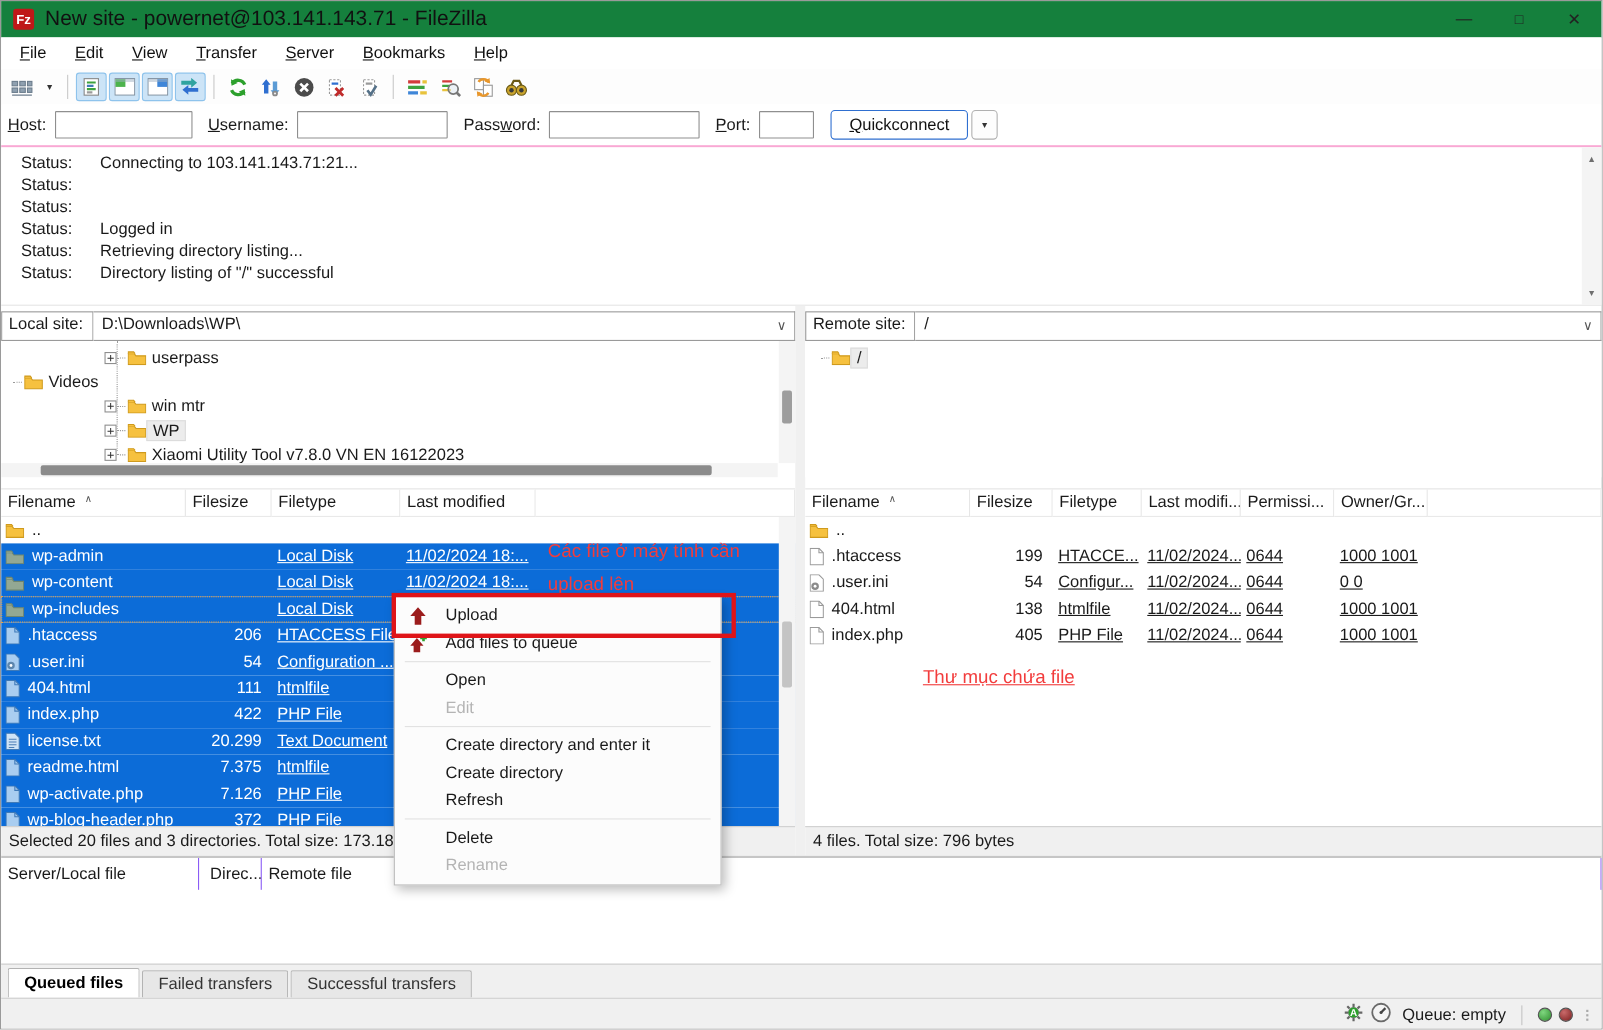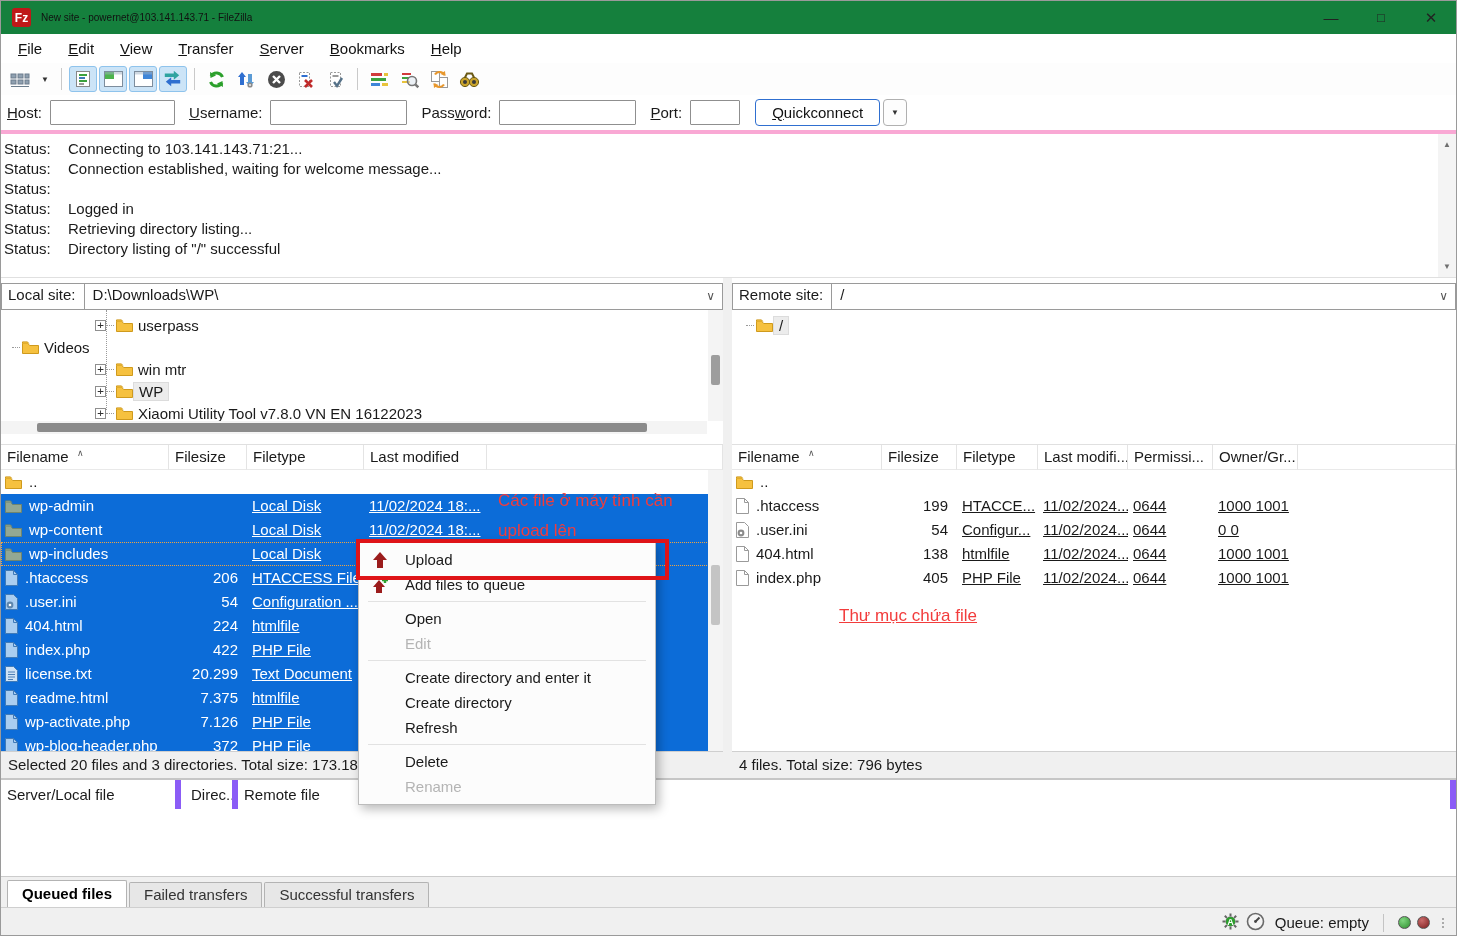--- a/index.html
+++ b/index.html
@@ -5,43 +5,43 @@
   * { margin:0; padding:0; box-sizing:border-box; }
   html,body { background:#d8d8d8; }
   .win {
     position:relative; width:1457px; height:936px; background:#fff;
     font-family:"Liberation Sans","DejaVu Sans",sans-serif; font-size:15px; color:#1a1a1a;
     border:1px solid #9a9a9a; overflow:hidden;
   }
   
   .titlebar { position:absolute; top:0; left:0; right:0; height:33px; background:#15803d; display:flex; align-items:center; }
   .app-icon { width:19px; height:19px; margin:0 10px 0 11px; background:#bf1818; border-radius:3px; color:#fff; font-weight:bold; font-size:12px; display:flex; align-items:center; justify-content:center; }
-  .title-text { font-size:10px; color:#111; }
+  .title-text { font-size:19px; color:#111; }
   .win-controls { margin-left:auto; display:flex; height:33px; }
   .win-btn { width:50px; height:33px; display:flex; align-items:center; justify-content:center; font-size:15px; color:#222; font-weight:300; }
   
   .menubar { position:absolute; top:33px; left:0; right:0; height:29px; background:#fff; display:flex; align-items:center; padding-left:4px; }
   .menu-item { padding:3px 13px; color:#111; }
   
   .toolbar { position:absolute; top:62px; left:0; right:0; height:32px; background:#fdfdfd; display:flex; align-items:center; padding-left:4px; }
   .tb-btn { width:28px; height:26px; display:flex; align-items:center; justify-content:center; border:1px solid transparent; border-radius:3px; margin:0 1px; background:transparent; }
   .tb-btn.active { background:#cce4f7; border-color:#8ec3ec; }
   .tb-btn.dd { width:18px; }
   .tb-sep { width:1px; height:22px; background:#c9c9c9; margin:0 6px; }
   
-  .quickbar { position:absolute; top:94px; left:0; right:0; height:39px; background:#fff; border-bottom:4px solid #f9a8d4; display:flex; align-items:center; }
+  .quickbar { position:absolute; top:94px; left:0; right:0; height:39px; background:#fff; border-bottom:2px solid #f9a8d4; display:flex; align-items:center; }
   .qc-label { margin-left:14px; margin-right:8px; }
   .qc-label:first-child { margin-left:6px; }
   .qc-input { height:25px; border:1px solid #8f8f8f; background:#fff; border-radius:1px; }
   .qc-btn { height:27px; margin-left:15px; padding:0 16px; border:1px solid #2f6fd0; border-radius:4px; background:#fff; font-size:15px; color:#111; }
   .qc-dd { height:27px; width:24px; margin-left:3px; border:1px solid #b0b0b0; border-radius:4px; background:#fdfdfd; display:flex; align-items:center; justify-content:center; font-size:8px; color:#333; }
   
   .log { position:absolute; top:133px; left:0; right:0; height:144px; background:#fff; border-bottom:1px solid #e0e0e0; padding-top:5px; }
   .log-row { height:20px; line-height:20px; display:flex; }
-  .log-label { width:67px; padding-left:3px; flex:none; }
+  .log-label { width:90px; padding-left:18px; flex:none; }
   .vsb { position:absolute; top:0; right:0; bottom:0; width:18px; background:#f4f4f4; }
   .vsb .arr { position:absolute; left:0; right:0; height:17px; display:flex; align-items:center; justify-content:center; font-size:8px; color:#6f6f6f; }
   .vsb .arr.up { top:2px; } .vsb .arr.dn { bottom:2px; }
   
   .main { position:absolute; top:277px; left:0; right:0; height:500px; background:#fff; }
   .pane { position:absolute; top:0; height:100%; }
   .pane.local { left:0; width:722px; }
   .pane.remote { left:731px; right:0; }
   .vsplit { position:absolute; top:0; left:722px; width:9px; height:100%; background:#f0f0f0; }
   .site-row { position:absolute; top:5px; left:0; right:0; height:27px; display:flex; }
@@ -73,21 +73,21 @@
   .frow.focused { outline:1px dotted #f2a33c; outline-offset:-1px; }
   .ncell { display:flex; align-items:center; gap:7px; padding-left:4px; white-space:nowrap; overflow:hidden; }
   .ncell svg { flex:none; }
   .scell { text-align:right; padding-right:9px; }
   .tcell,.mcell,.pcell,.ocell { padding-left:5px; white-space:nowrap; overflow:hidden;text-decoration:underline; }
   .list-vsb { position:absolute; top:25px; right:0; bottom:0; width:15px; background:#f4f4f4; }
   .list-vsb .thumb { position:absolute; left:3px; right:3px; background:#c4c4c4; border-radius:2px; }
   .pane-status { position:absolute; left:0; right:0; top:473px; height:27px; background:#f0f0f0; border-top:1px solid #cfcfcf; line-height:26px; padding-left:7px; white-space:nowrap; overflow:hidden; }
   
   .queue-head { position:absolute; top:777px; left:0; right:0; height:31px; background:#fff; border-top:2px solid #c6c6c6; display:flex; align-items:center; }
-  .qh-cell { height:100%; line-height:30px; border-right:6px solid #8b5cf6; white-space:nowrap; overflow:hidden; }
+  .qh-cell { height:100%; line-height:30px; border-right:1px solid #8b5cf6; white-space:nowrap; overflow:hidden; }
   .queue-body { position:absolute; top:808px; left:0; right:0; height:67px; background:#fff; }
   
   .tabsbar { position:absolute; top:875px; left:0; right:0; height:31px; background:#f0f0f0; border-top:1px solid #cccccc; display:flex; align-items:flex-end; padding-left:6px; }
   .tab { height:25px; line-height:23px; padding:0 14px; background:#e7e7e7; border:1px solid #b3b3b3; border-bottom:none; margin-right:2px; border-radius:2px 2px 0 0; color:#333; }
   .tab.active { background:#fff; font-weight:bold; color:#000; height:27px; line-height:26px; }
   
   .statusbar { position:absolute; top:906px; left:0; right:0; height:30px; background:#f0f0f0; border-top:1px solid #cfcfcf; display:flex; align-items:center; }
   .sb-right { margin-left:auto; display:flex; align-items:center; gap:6px; padding-right:12px; }
   .sb-sep { width:1px; height:18px; background:#c4c4c4; margin:0 8px; }
   .led { width:13px; height:13px; border-radius:50%; border:1px solid #555; }
@@ -282,21 +282,20 @@
     </div>
 
   <div class="log" id="log">
 
   <div class="log-row">
         <span class="log-label">Status:</span>
         <span>Connecting to 103.141.143.71:21...</span>
       </div>
       <div class="log-row">
         <span class="log-label">Status:</span>
-        <span>Connection established, waiting for welcome message...</span>
       </div>
       <div class="log-row">
         <span class="log-label">Status:</span>
       </div>
       <div class="log-row">
         <span class="log-label">Status:</span>
         <span>Logged in</span>
       </div>
       <div class="log-row">
         <span class="log-label">Status:</span>
@@ -487,21 +486,21 @@
           <div class="frow lg sel">
             <div class="ncell">
               <span style="display: flex;">
                 <svg width="13" height="16" viewBox="0 0 13 16">
                   <path d="M.5 .5 h8 l4 4 v11 h-12 z" fill="#a9cdf0" stroke="#3f7ab8"></path>
                   <path d="M8.5 .5 v4 h4" fill="none" stroke="#3f7ab8"></path>
                 </svg>
               </span>
               <span>404.html</span>
             </div>
-            <div class="scell">224</div>
+            <div class="scell">111</div>
             <div class="tcell">htmlfile</div>
             <div class="mcell"></div>
             <div></div>
           </div>
           <div class="frow lg sel">
             <div class="ncell">
               <span style="display: flex;">
                 <svg width="13" height="16" viewBox="0 0 13 16">
                   <path d="M.5 .5 h8 l4 4 v11 h-12 z" fill="#a9cdf0" stroke="#3f7ab8"></path>
                   <path d="M8.5 .5 v4 h4" fill="none" stroke="#3f7ab8"></path>

